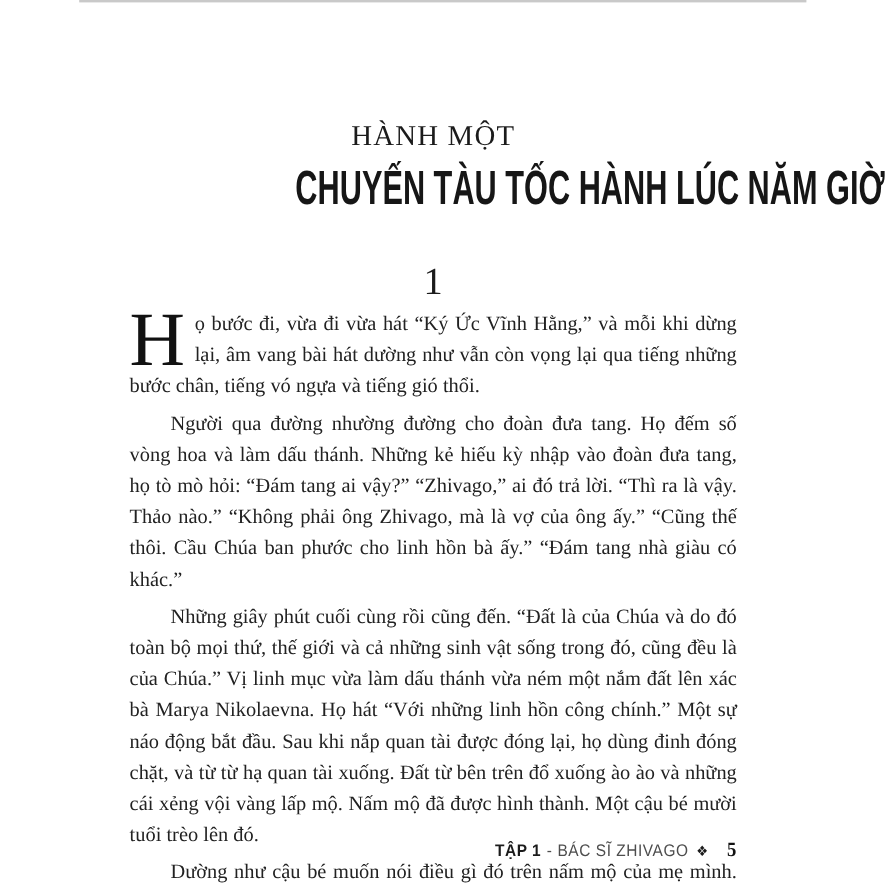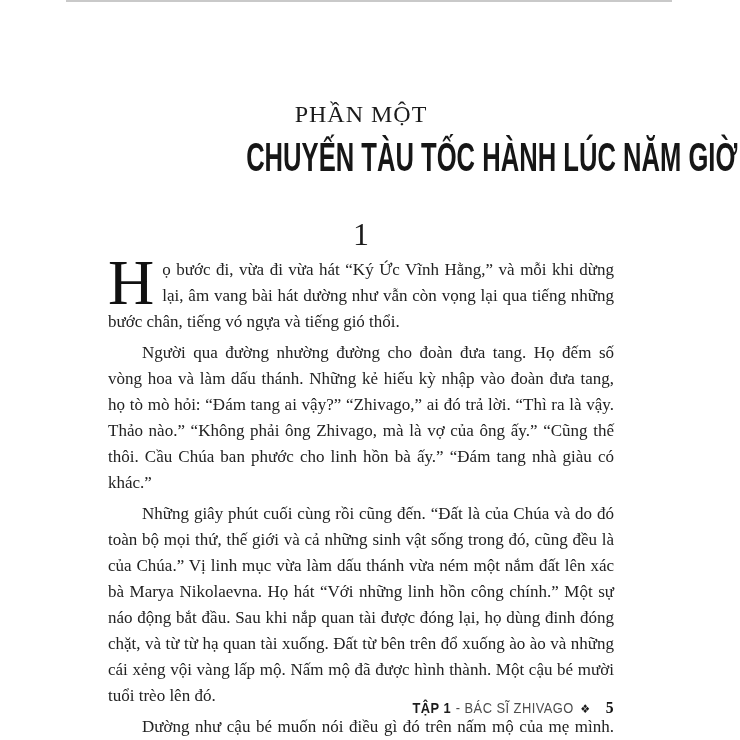--- a/index.html
+++ b/index.html
@@ -90,21 +90,21 @@
     color: #111111;
   }
 </style>
 </head>
 <body>
 
 <div class="page">
 
   <div class="top-edge-line"></div>
 
-  <div class="part-label">PHẦN MỘT</div>
+  <div class="part-label">HÀNH MỘT</div>
 
   <h1 class="part-title">
     <span class="condensed">CHUYẾN TÀU TỐC HÀNH LÚC NĂM GIỜ</span>
   </h1>
 
   <div class="chapter-number">1</div>
 
   <div class="body-text">
     <p class="para first">
       <span class="dropcap">H</span><span>ọ bước đi, vừa đi vừa hát “Ký Ức Vĩnh Hằng,” và mỗi khi dừng lại, âm vang bài hát dường như vẫn còn vọng lại qua tiếng những bước chân, tiếng vó ngựa và tiếng gió thổi.</span>

